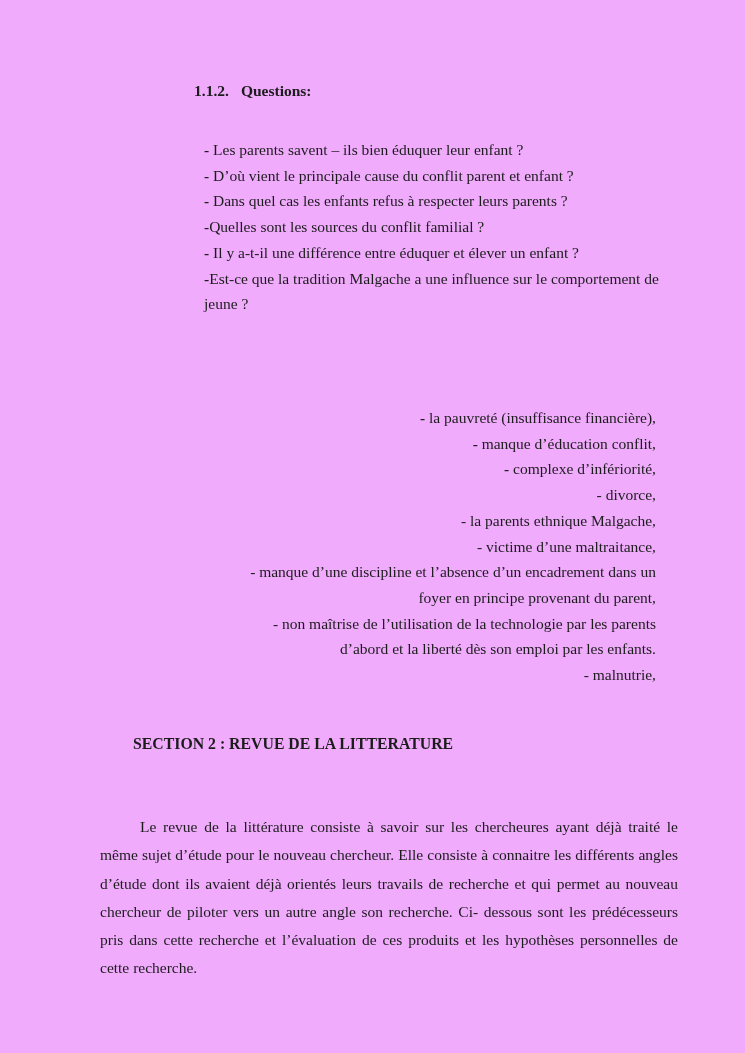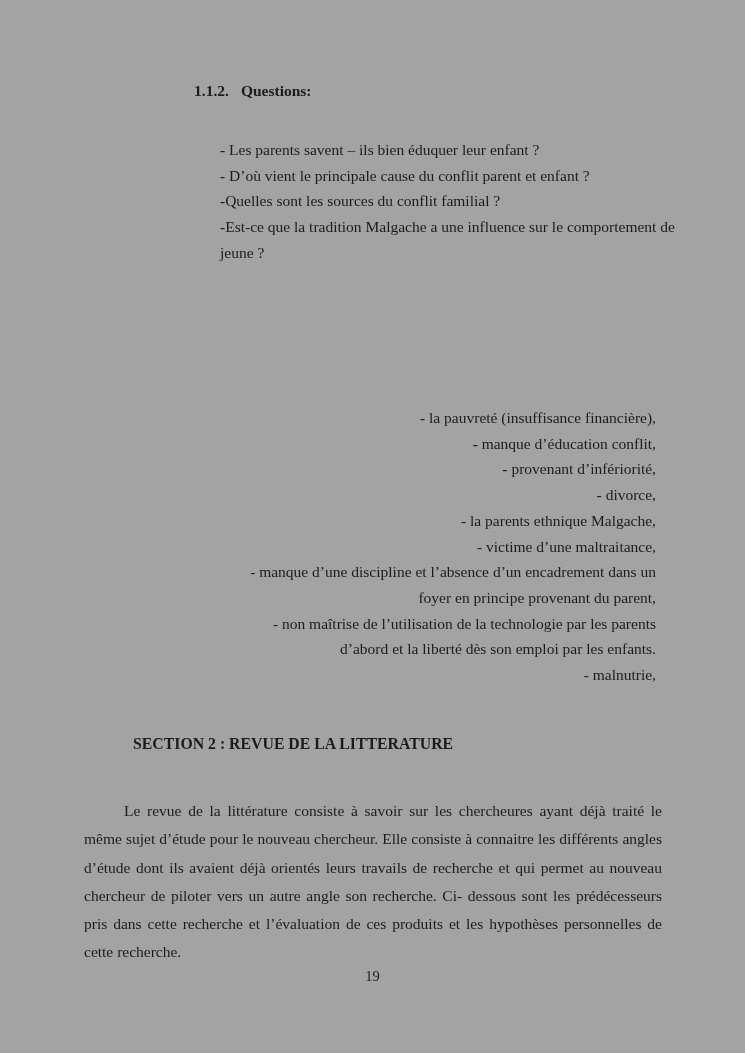--- a/index.html
+++ b/index.html
@@ -4,21 +4,21 @@
 <style>
   html, body {
     margin: 0;
     padding: 0;
     background: #ffffff;
   }
   .page {
     position: relative;
     width: 745px;
     height: 1053px;
-    background: #a3a3a3;
+    background: #f0abfc;
     font-family: "Liberation Serif", "DejaVu Serif", serif;
     font-size: 15.5px;
     color: #1c1c1c;
     overflow: hidden;
   }
   .heading {
     position: absolute;
     font-weight: bold;
     white-space: nowrap;
   }
@@ -27,39 +27,39 @@
   }
   .heading .hintro {
     font-weight: normal;
   }
   .h112 { left: 194px; top: 82px; }
   .h113 { left: 194px; top: 353px; }
   .list {
     position: absolute;
     line-height: 25.7px;
   }
-  .questions { left: 204px; top: 137px; width: 455px; margin-left: 16px; }
+  .questions { left: 204px; top: 137px; width: 455px; }
   .reponses  { left: 222px; top: 405px; width: 434px; text-align: right; }
   .item .dash { font-weight: normal; }
   .item .dash.bd { font-weight: bold; }
   .section2 {
     position: absolute;
     left: 133px;
     top: 735px;
     font-weight: bold;
     font-size: 15.8px;
     white-space: nowrap;
     text-align: right;
   }
   .body-para {
     position: absolute;
     left: 84px;
     top: 797px;
     width: 578px;
-    margin: 0;
+    margin: 16px;
     text-align: justify;
     text-indent: 40px;
     line-height: 28.3px;
   }
   .page-number {
     position: absolute;
     left: 0;
     top: 968px;
     width: 100%;
     text-align: center;
@@ -71,36 +71,37 @@
 
 <div class="page">
 
   <div class="heading h112">
     <span class="hnum">1.1.2.</span><span class="hlabel">Questions:</span>
   </div>
 
   <div class="list questions">
     <div class="item"><span class="dash bd">-</span><span> Les parents savent – ils bien éduquer leur enfant ?</span></div>
     <div class="item"><span class="dash bd">-</span><span> D’où vient le principale cause du conflit parent et enfant ?</span></div>
+    <div class="item"><span class="dash bd">-</span><span> Dans quel cas les enfants refus à respecter leurs parents ?</span></div>
     <div class="item"><span class="dash bd">-</span><span>Quelles sont les sources du conflit familial ?</span></div>
+    <div class="item"><span class="dash bd">-</span><span> Il y a-t-il une différence entre éduquer et élever un enfant ?</span></div>
     <div class="item"><span class="dash bd">-</span><span>Est-ce que la tradition Malgache a une influence sur  le comportement de jeune ?</span></div>
   </div>
 
 
   <div class="list reponses">
     <div class="item"><span class="dash bd">-</span><span> la pauvreté (insuffisance financière),</span></div>
     <div class="item"><span class="dash bd">-</span><span> manque d’éducation conflit,</span></div>
-    <div class="item"><span class="dash bd">-</span><span> provenant d’infériorité,</span></div>
+    <div class="item"><span class="dash bd">-</span><span> complexe d’infériorité,</span></div>
     <div class="item"><span class="dash">-</span><span> divorce,</span></div>
     <div class="item"><span class="dash">-</span><span> la parents ethnique Malgache,</span></div>
     <div class="item"><span class="dash">-</span><span> victime d’une maltraitance,</span></div>
     <div class="item"><span class="dash">-</span><span> manque d’une discipline et l’absence d’un encadrement dans un foyer en principe provenant du parent,</span></div>
     <div class="item"><span class="dash">-</span><span> non maîtrise de l’utilisation de la technologie par les parents d’abord et la liberté dès son  emploi par les enfants.</span></div>
     <div class="item"><span class="dash">-</span><span> malnutrie,</span></div>
   </div>
 
   <div class="section2">SECTION 2 : REVUE DE LA LITTERATURE</div>
 
   <p class="body-para">Le revue de la littérature consiste à savoir sur les chercheures ayant déjà traité le même sujet d’étude pour le nouveau chercheur. Elle consiste à connaitre les différents angles d’étude dont ils avaient déjà orientés leurs travails de recherche et qui permet au nouveau chercheur de piloter vers un autre angle son recherche. Ci- dessous sont les prédécesseurs pris dans cette recherche et l’évaluation de ces produits et les hypothèses personnelles de cette recherche.</p>
 
-  <div class="page-number">19</div>
 
 </div>
 
 </body></html>

